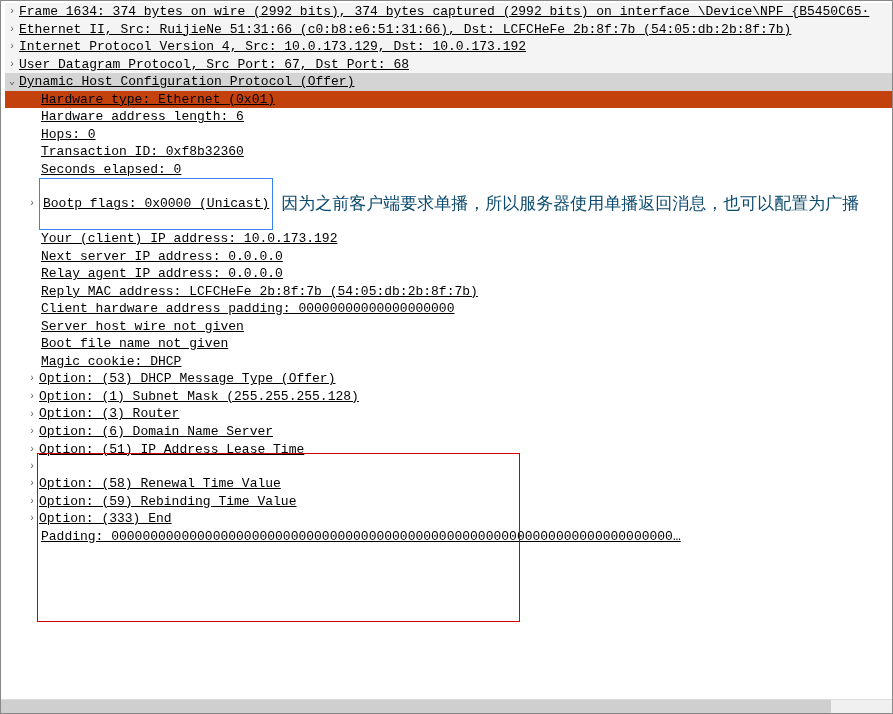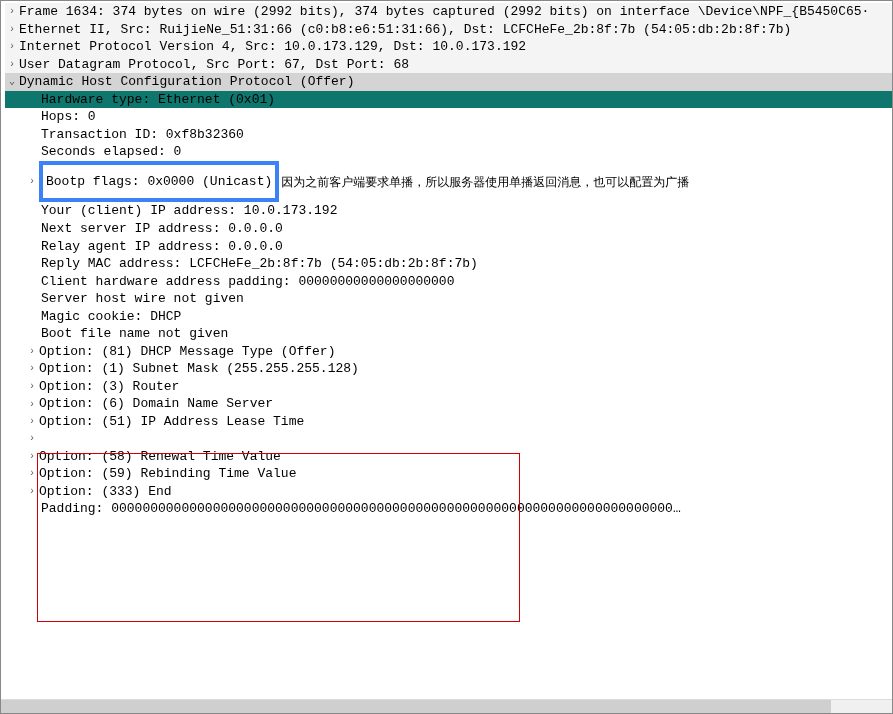--- a/index.html
+++ b/index.html
@@ -17,43 +17,44 @@
   }
   .tree { padding: 2px 0 2px 4px; white-space: nowrap; }
   .row {
     display: flex;
     align-items: center;
     min-height: 17px;
     padding: 0 2px;
   }
   .row.top-bg { background: #f4f4f4; }
   .row.expanded-header { background: #d4d4d4; }
-  .row.highlight { background: #0f766e; align-items: flex-end; }
+  .row.highlight { background: #c2410c; align-items: flex-end; }
   .indent0 { padding-left: 0; }
   .indent1 { padding-left: 36px; }
   .indent1b { padding-left: 20px; }
   .chevron {
     width: 14px;
     display: inline-flex;
     align-items: center;
     justify-content: center;
     color: #606060;
     cursor: pointer;
     font-size: 10px;
   }
   .chevron.down { color: #404040; }
-  .txt { white-space: pre; }
+  .txt { white-space: pre; text-decoration: underline; }
   .annot {
-    color: #000000;
+    color: #0c4a6e;
     font-family: "Microsoft YaHei", "SimSun", sans-serif;
-    font-size: 12px;
+    font-size: 17px;
+    margin-left: 6px;
   }
   .red-box {
-    border: 4px solid #3b82f6;
-    padding: 8px 3px;
+    border: 1px solid #3b82f6;
+    padding: 16px 3px;
     margin-right: 2px;
   }
   .options-box {
     position: absolute;
     border: 1px solid #d00000;
     left: 36px;
     width: 483px;
     top: 452px;
     height: 169px;
     pointer-events: none;
@@ -100,20 +101,23 @@
 
   <div class="row expanded-header indent0">
     <span class="chevron down">⌄</span>
     <span class="txt">Dynamic Host Configuration Protocol (Offer)</span>
   </div>
 
   <div class="row highlight indent1">
     <span class="txt">Hardware type: Ethernet (0x01)</span>
   </div>
   <div class="row indent1">
+    <span class="txt">Hardware address length: 6</span>
+  </div>
+  <div class="row indent1">
     <span class="txt">Hops: 0</span>
   </div>
   <div class="row indent1">
     <span class="txt">Transaction ID: 0xf8b32360</span>
   </div>
   <div class="row indent1">
     <span class="txt">Seconds elapsed: 0</span>
   </div>
 
   <div class="row indent1b">
@@ -134,29 +138,29 @@
   <div class="row indent1">
     <span class="txt">Reply MAC address: LCFCHeFe_2b:8f:7b (54:05:db:2b:8f:7b)</span>
   </div>
   <div class="row indent1">
     <span class="txt">Client hardware address padding: 00000000000000000000</span>
   </div>
   <div class="row indent1">
     <span class="txt">Server host wire not given</span>
   </div>
   <div class="row indent1">
+    <span class="txt">Boot file name not given</span>
+  </div>
+  <div class="row indent1">
     <span class="txt">Magic cookie: DHCP</span>
   </div>
-  <div class="row indent1">
-    <span class="txt">Boot file name not given</span>
-  </div>
-
-  <div class="row indent1b">
-    <span class="chevron">›</span>
-    <span class="txt">Option: (81) DHCP Message Type (Offer)</span>
+
+  <div class="row indent1b">
+    <span class="chevron">›</span>
+    <span class="txt">Option: (53) DHCP Message Type (Offer)</span>
   </div>
   <div class="row indent1b">
     <span class="chevron">›</span>
     <span class="txt">Option: (1) Subnet Mask (255.255.255.128)</span>
   </div>
   <div class="row indent1b">
     <span class="chevron">›</span>
     <span class="txt">Option: (3) Router</span>
   </div>
   <div class="row indent1b">

